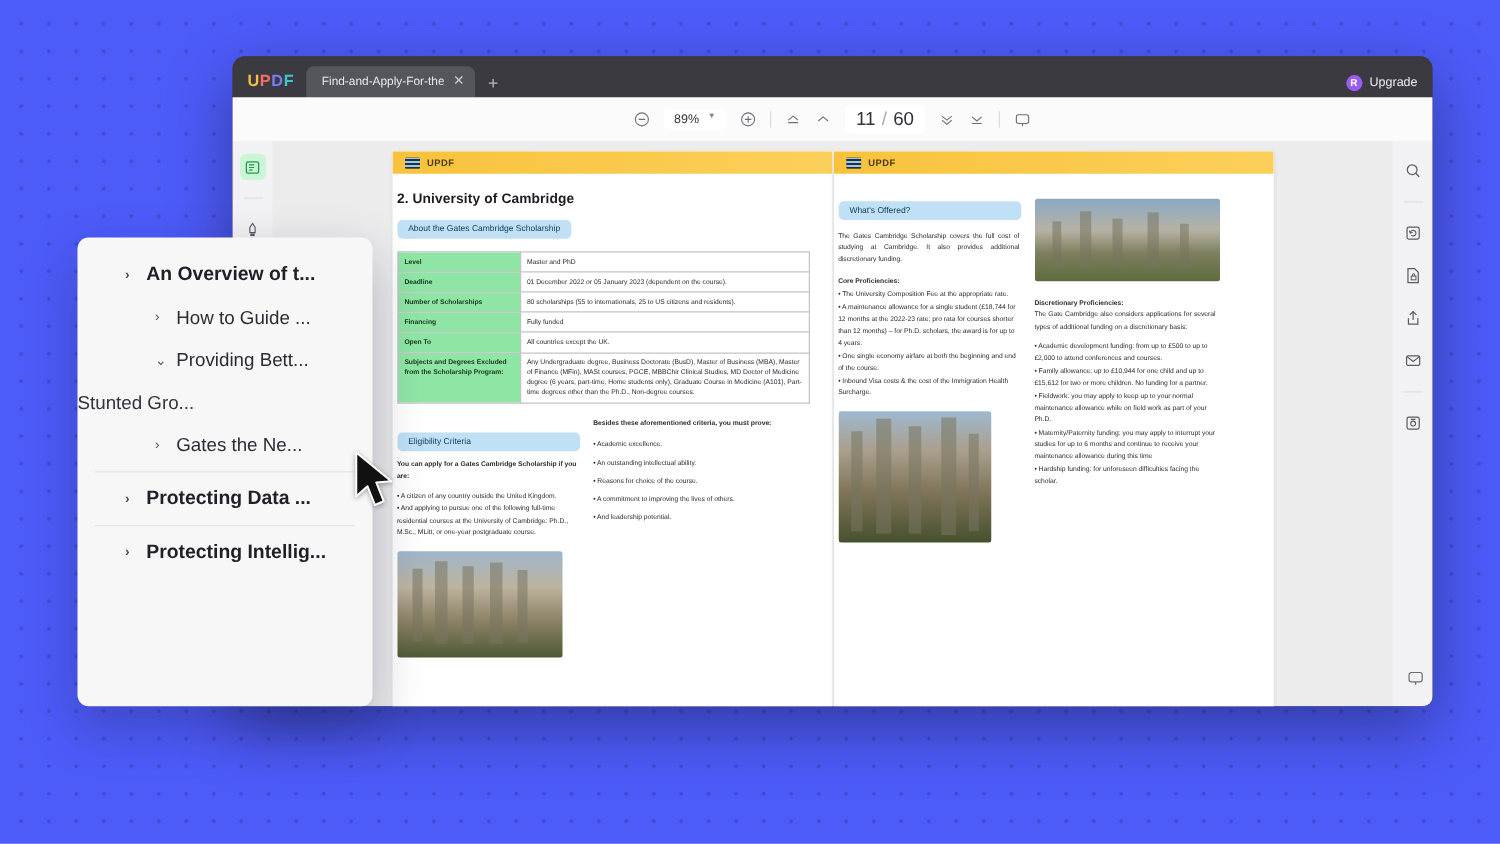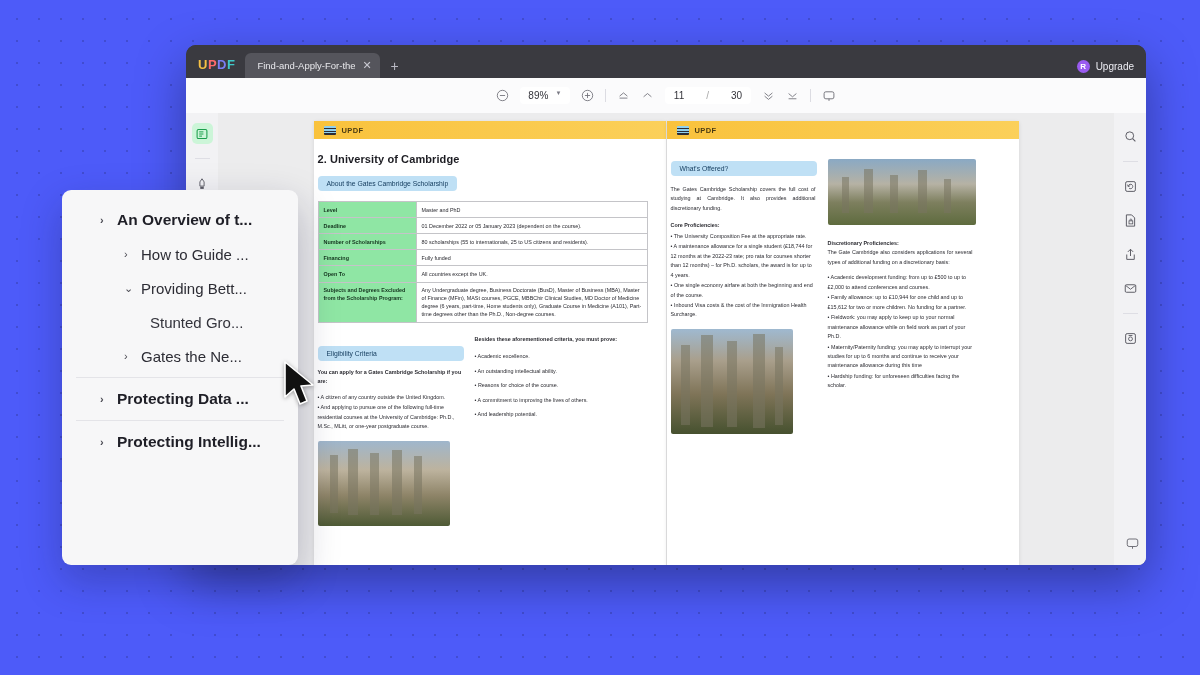--- a/index.html
+++ b/index.html
@@ -67,21 +67,21 @@
   .tb-icon { color: #6d6d75; display:flex; align-items:center; }
   .zoom-val {
     background: #fff; border-radius: 4px; padding: 3px 7px;
     font-size: 10px; color: #33333a; display: flex; align-items: flex-start; gap: 7px;
     min-width: 50px; justify-content: center;
   }
   .caret { font-size: 6px; color: #7a7a84; }
   .divider { width: 1px; height: 13px; background: #dcdce2; }
   .pagebox {
     background: #fff; border-radius: 4px; padding: 3px 9px;
-    font-size: 10px; color: #33333a; display: flex; gap: 22px; align-items: center;
+    font-size: 15px; color: #33333a; display: flex; gap: 5px; align-items: center;
   }
   .pagebox .sep { color: #aaa; }
 
   
   .rail {
     position: absolute; top: 35px; bottom: 0; width: 32px;
     background: #f2f2f4; display: flex; flex-direction: column;
     align-items: center; padding-top: 10px; gap: 13px;
   }
   .rail-left { left: 0; }
@@ -165,21 +165,21 @@
     background: #f7f7f8; border-radius: 9px;
     box-shadow: 0 16px 40px rgba(20,20,60,0.28);
     padding: 13px 0 0 0; overflow: hidden;
   }
   .ol-item {
     display: flex; align-items: center; gap: 8px;
     height: 34px; font-size: 15px; color: #1f1f27; white-space: nowrap;
   }
   .ol-l1 { padding-left: 38px; font-weight: bold; font-size: 15.5px; }
   .ol-l2 { padding-left: 62px; font-weight: normal; color: #2c2c34; }
-  .ol-l3 { padding-left: 88px; font-weight: normal; color: #33333b; }
+  .ol-l3 { font-weight: normal; color: #33333b; }
   .chev { font-size: 11px; color: #4a4a52; width: 9px; display: inline-block; }
   .ol-item.sel {
     background: #b577f0; color: #fff; border-radius: 3px;
     margin-left: 4px; margin-right: 4px; padding-left: 84px;
   }
   .ol-div { height: 1px; background: #e4e4e8; margin: 4px 14px; }
 
   
   .cursor { position: absolute; left: 283px; top: 361px; filter: drop-shadow(0 1px 2px rgba(0,0,0,.35)); }
 </style>
@@ -230,21 +230,21 @@
       </span>
       <span class="tb-icon">
         <svg width="13" height="13" viewBox="0 0 20 20">
             <polyline points="4,12 10,7 16,12" fill="none" stroke="currentColor" stroke-width="1.3"></polyline>
             <polyline points="4,8 10,3 16,8" fill="none" stroke="currentColor" stroke-width="1.3" opacity=".0"></polyline>
           </svg>
       </span>
       <span class="pagebox">
         <span>11</span>
         <span class="sep">/</span>
-        <span>30</span>
+        <span>60</span>
       </span>
       <span class="tb-icon">
         <svg width="13" height="13" viewBox="0 0 20 20">
             <polyline points="4,6 10,11 16,6" fill="none" stroke="currentColor" stroke-width="1.3"></polyline>
             <polyline points="4,11 10,16 16,11" fill="none" stroke="currentColor" stroke-width="1.3"></polyline>
           </svg>
       </span>
       <span class="tb-icon">
         <svg width="13" height="13" viewBox="0 0 20 20">
             <polyline points="4,7 10,12 16,7" fill="none" stroke="currentColor" stroke-width="1.3"></polyline>

